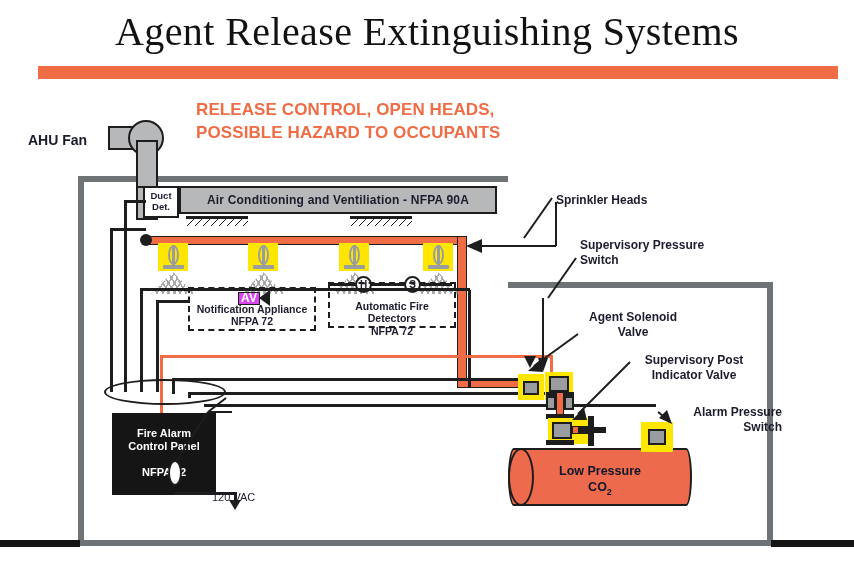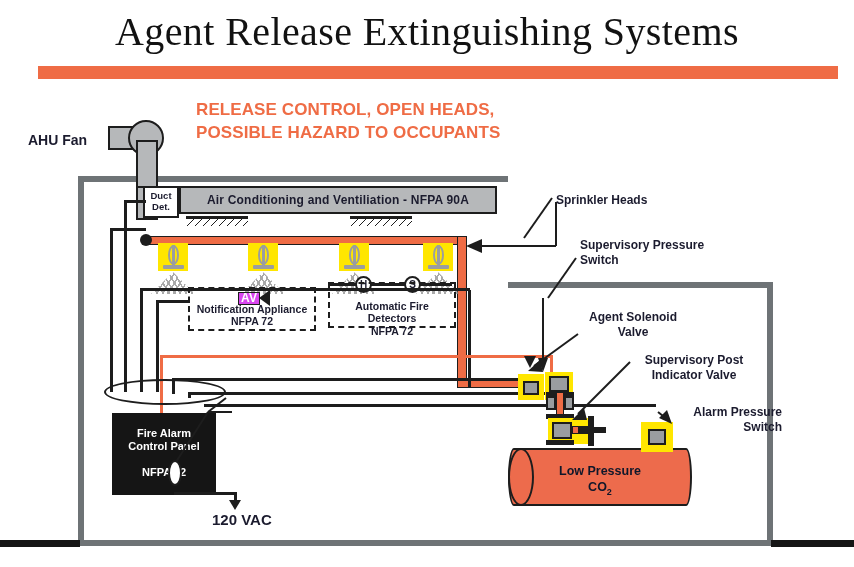--- a/index.html
+++ b/index.html
@@ -214,22 +214,22 @@
     border: 2px solid #1d1d1d; border-radius: 50%;
     background: transparent;
   }
   #conduit-ellipse {
     position: absolute; left: 168px; top: 460px;
     width: 14px; height: 26px;
     border: 2px solid #1d1d1d; border-radius: 50%;
     background: #ffffff;
   }
   #vac-label {
-    position: absolute; left: 212px; top: 511px;
-    font-size: 15px; font-weight: bold; color: #1b1b2e;
+    position: absolute; left: 212px; top: 491px;
+    font-size: 11px; font-weight: normal; color: #1b1b2e;
   }
   .arrow-down {
     position: absolute;
     width: 0; height: 0;
     border-left: 6px solid transparent;
     border-right: 6px solid transparent;
     border-top: 10px solid #1d1d1d;
   }
 
   

